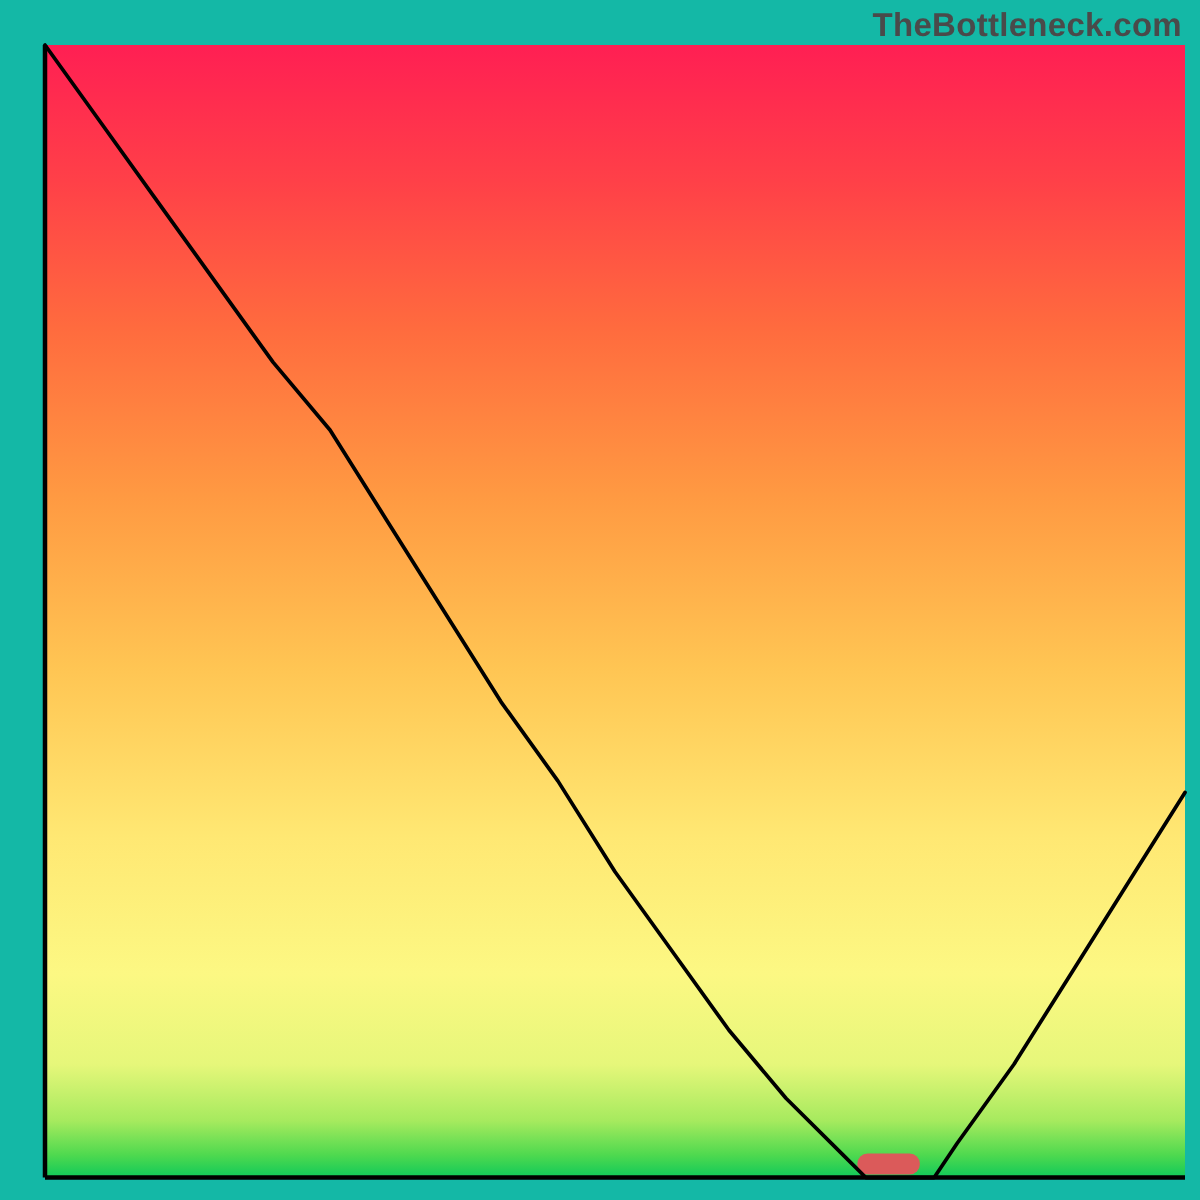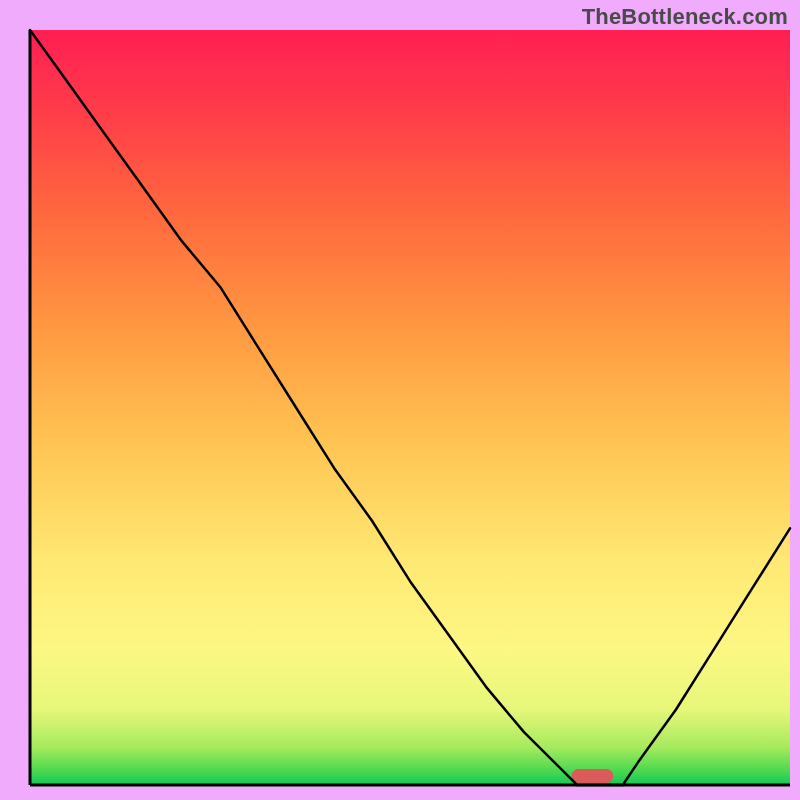--- a/index.html
+++ b/index.html
@@ -8,21 +8,21 @@
     width: 800px;
     height: 800px;
     overflow: hidden;
     font-family: Arial, Helvetica, sans-serif;
     background: #ffffff;
   }
   .canvas {
     position: relative;
     width: 800px;
     height: 800px;
-    background: #f0abfc;
+    background: #14b8a6;
   }
   .watermark {
     position: absolute;
     top: 4px;
     right: 12px;
     font-size: 22px;
     font-weight: 600;
     color: #4a4a4a;
     letter-spacing: 0.2px;
   }

